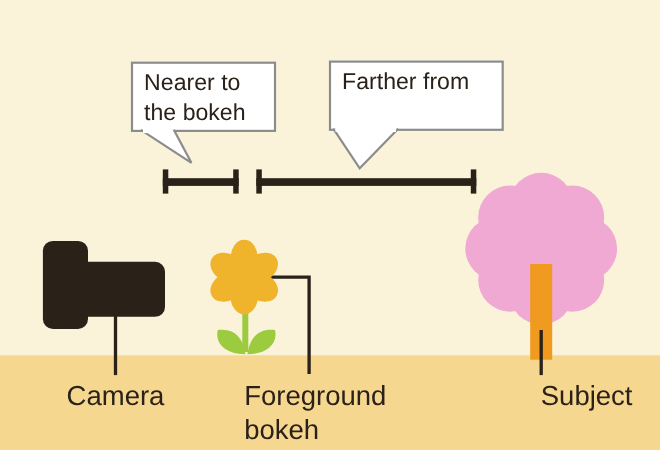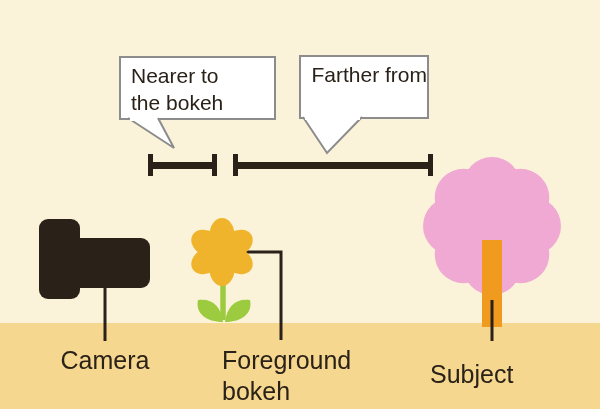--- a/index.html
+++ b/index.html
@@ -18,43 +18,43 @@
   .bubble{
     position:absolute;
     background:var(--bubble-fill,#ffffff);
     border:2px solid var(--bubble-border,#8c8c8c);
     box-sizing:border-box;
     z-index:2;
     color:var(--ink,#2a2118);
     font-size:21px;line-height:27px;
     padding:4px 0 0 10px;
   }
-  #bubble-nearer{left:119px;top:56px;width:157px;height:64px;}
-  #bubble-farther{left:299px;top:55px;width:130px;height:64px;text-align:right;}
+  #bubble-nearer{left:119px;top:56px;width:132px;height:64px;}
+  #bubble-farther{left:299px;top:55px;width:159px;height:64px;}
   #gfx{
     position:absolute;left:0;top:0;width:600px;height:409px;
     z-index:3;pointer-events:none;
   }
   .ink-fill{fill:var(--ink,#2a2118);}
   .ink-stroke{stroke:var(--ink,#2a2118);fill:none;}
   .pink{fill:var(--tree-pink,#efa9d3);}
   .orange{fill:var(--trunk-orange,#f09a1f);}
   .yellow{fill:var(--flower-yellow,#f0b42c);}
   .green-fill{fill:var(--leaf-green,#9dcb40);}
   .green-stroke{stroke:var(--leaf-green,#9dcb40);fill:none;}
   .tail{fill:var(--bubble-fill,#ffffff);stroke:var(--bubble-border,#8c8c8c);stroke-width:2;}
   .tail-cover{stroke:var(--bubble-fill,#ffffff);stroke-width:4;}
   .label{
     position:absolute;z-index:4;
     color:var(--ink,#2a2118);
     font-size:25px;line-height:31px;
   }
   #label-camera{left:40px;top:345px;width:130px;text-align:center;}
   #label-foreground{left:222px;top:345px;}
-  #label-subject{left:430px;top:359px;width:145px;text-align:left;}
+  #label-subject{left:430px;top:345px;width:145px;text-align:right;}
 </style>
 </head>
 <body>
 
 <div id="canvas">
 
   <div id="ground"></div>
 
   <div class="bubble" id="bubble-nearer">
     <div>Nearer to</div>

